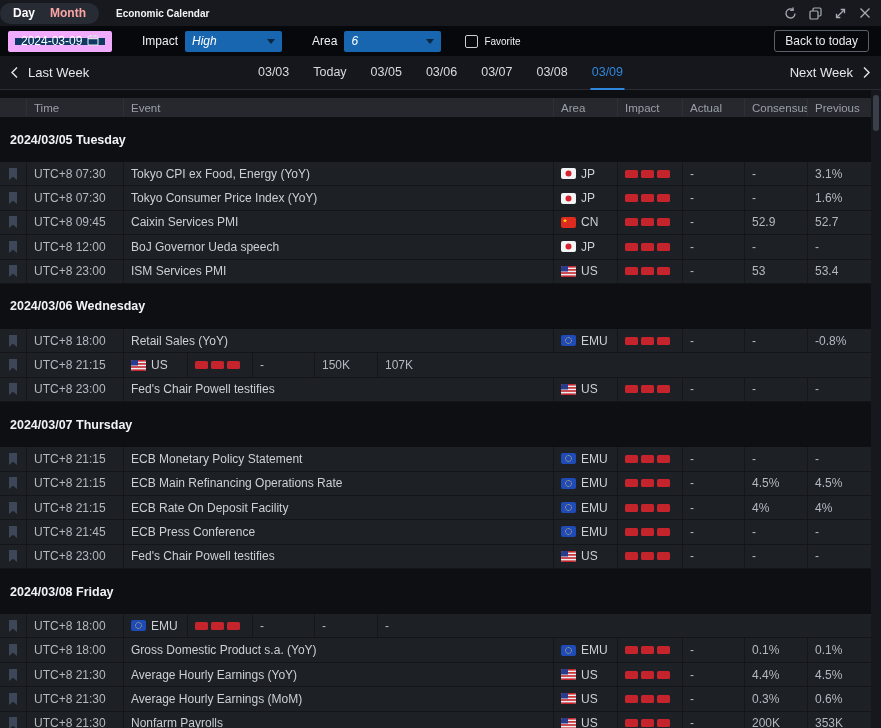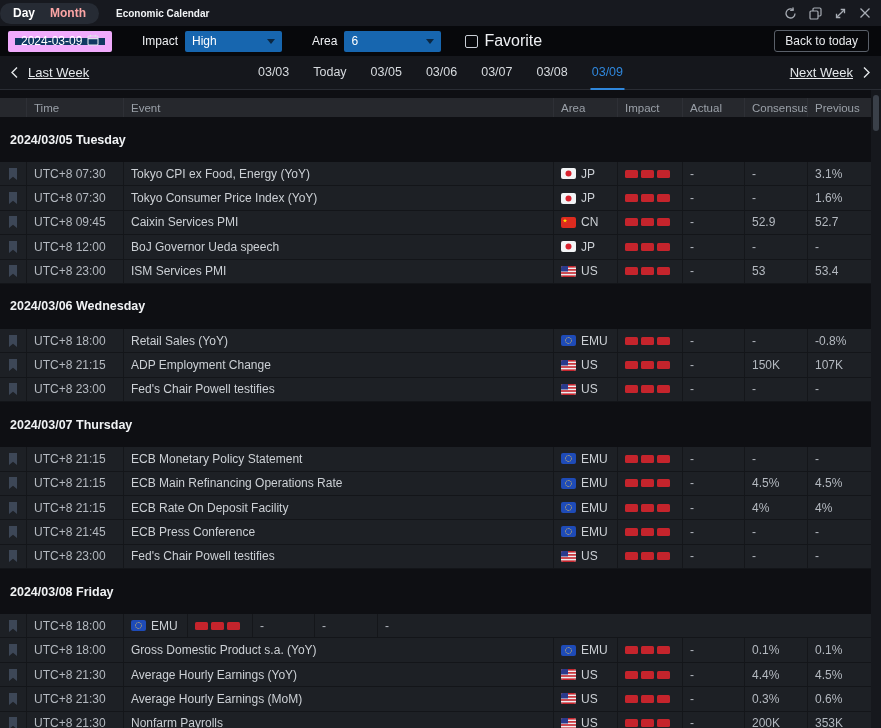--- a/index.html
+++ b/index.html
@@ -19,31 +19,31 @@
   .tb-title { margin-left:17px; font-size:10px; font-weight:700; color:#f2f4f6; }
   .tb-icons { margin-left:auto; display:flex; gap:12px; padding-right:10px; align-items:center; }
   .tb-icons svg { display:block; }
 
   
   .filterbar { height:30px; background:#07080b; display:flex; align-items:center; padding:0 8px; }
   .datebox { width:104px; height:21px; background:#0f3862; border:7px solid #f0abfc; border-radius:2px;
              display:flex; align-items:center; justify-content:space-between; padding:0 6px; font-size:12px; color:#fff; }
   .flabel { font-size:12px; color:#eef0f3; margin-left:30px; margin-right:7px; }
   .select { width:97px; height:21px; background:#1766af; border-radius:2px; display:flex; align-items:center;
-            justify-content:space-between; padding:0 7px; font-size:12px; color:#fff; }
+            justify-content:space-between; padding:0 7px; font-size:12px; color:#fff;font-style:italic; }
   .tri { width:0; height:0; border-left:4px solid transparent; border-right:4px solid transparent; border-top:5px solid #0b2742; }
   .fav { display:flex; align-items:center; gap:6px; margin-left:24px; }
   .chk { width:13px; height:13px; border:1px solid #c9ced5; border-radius:2px; background:transparent; }
-  .fav span { font-size:16px; color:#eef0f3; }
+  .fav span { font-size:10px; color:#eef0f3; }
   .btt { margin-left:auto; height:22px; border:1px solid #5a6069; border-radius:3px; font-size:12px; color:#e8eaed;
          display:flex; align-items:center; padding:0 10px; background:transparent; margin-right:4px; }
 
   
   .weeknav { height:34px; background:#15171c; border-bottom:1px solid #2a2d34; display:flex; align-items:center;
-             padding:15px 10px; position:relative;text-decoration:underline; }
+             padding:15px 10px; position:relative; }
   .wn-left, .wn-right { display:flex; align-items:center; gap:9px; font-size:13px; color:#e4e7ea; }
   .wn-right { margin-left:auto; }
   .wn-days { position:absolute; left:50%; transform:translateX(-50%); display:flex; height:34px; }
   .day { font-size:12.5px; color:#d6dade; padding:0 12px; line-height:33px; position:relative; cursor:default; }
   .day.sel { color:#2f87dc; }
   .day.sel::after { content:''; position:absolute; left:11px; right:11px; bottom:0; height:2px; background:#2f87dc; }
 
   
   .tablewrap { margin-top:8px; width:881px; position:relative; }
   .thead { height:19px; width:881px; background:#26282d; display:flex; align-items:center; font-size:11.5px; color:#9aa0a8; }
@@ -357,21 +357,20 @@
         <div class="cell col-consensus c-val">-</div>
         <div class="cell col-previous c-val">-0.8%</div>
       </div>
       <div class="row">
         <div class="cell col-bm">
           <svg width="10" height="12" viewBox="0 0 10 12">
             <path d="M1 0 H9 V12 L5 8.8 L1 12 Z" fill="#3d4757"></path>
           </svg>
         </div>
         <div class="cell col-time c-time">UTC+8 21:15</div>
-        <div class="cell col-event c-event">ADP Employment Change</div>
         <div class="cell col-area">
           <span class="flag">
             <svg width="15" height="11" viewBox="0 0 15 11">
               <defs>
                 <clipPath id="usc">
                   <rect width="15" height="11" rx="2"></rect>
                 </clipPath>
               </defs>
               <g clip-path="url(#usc)">
                 <rect width="15" height="11" fill="#eceff2"></rect>

